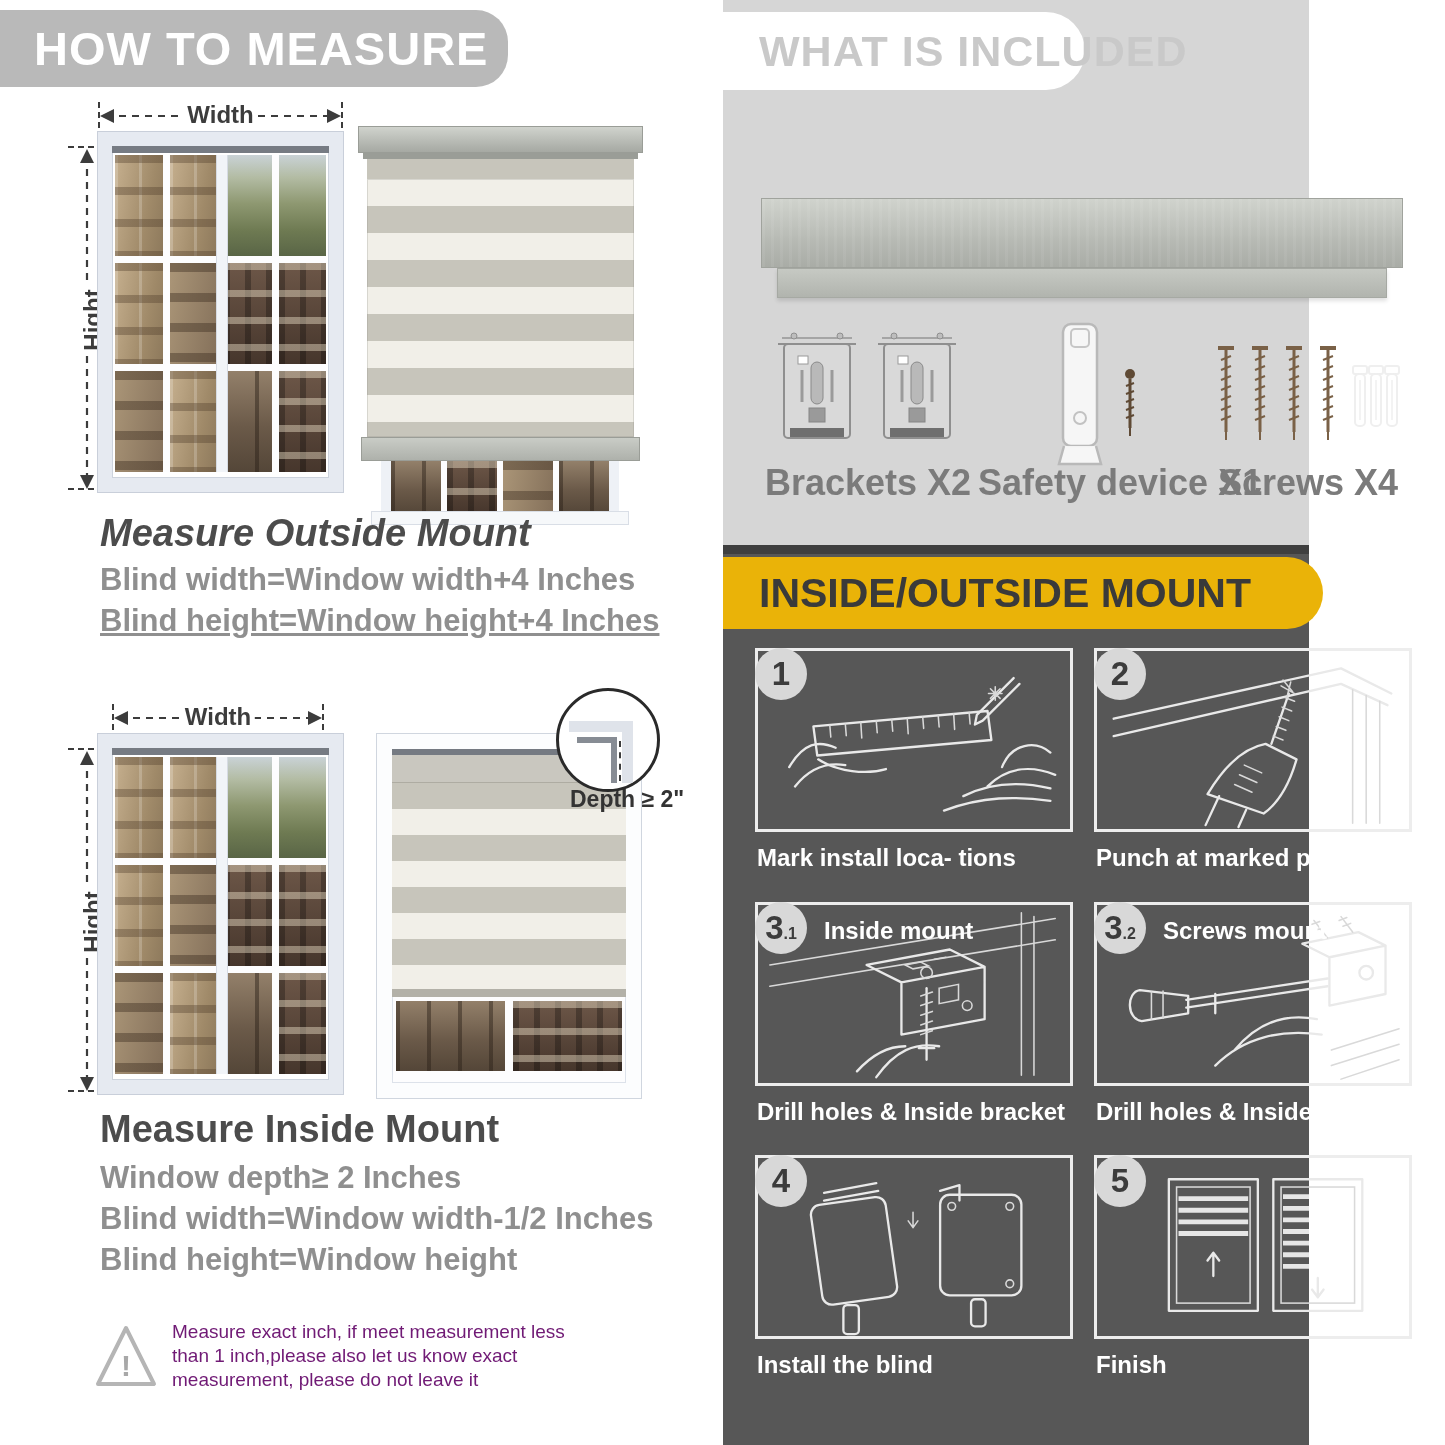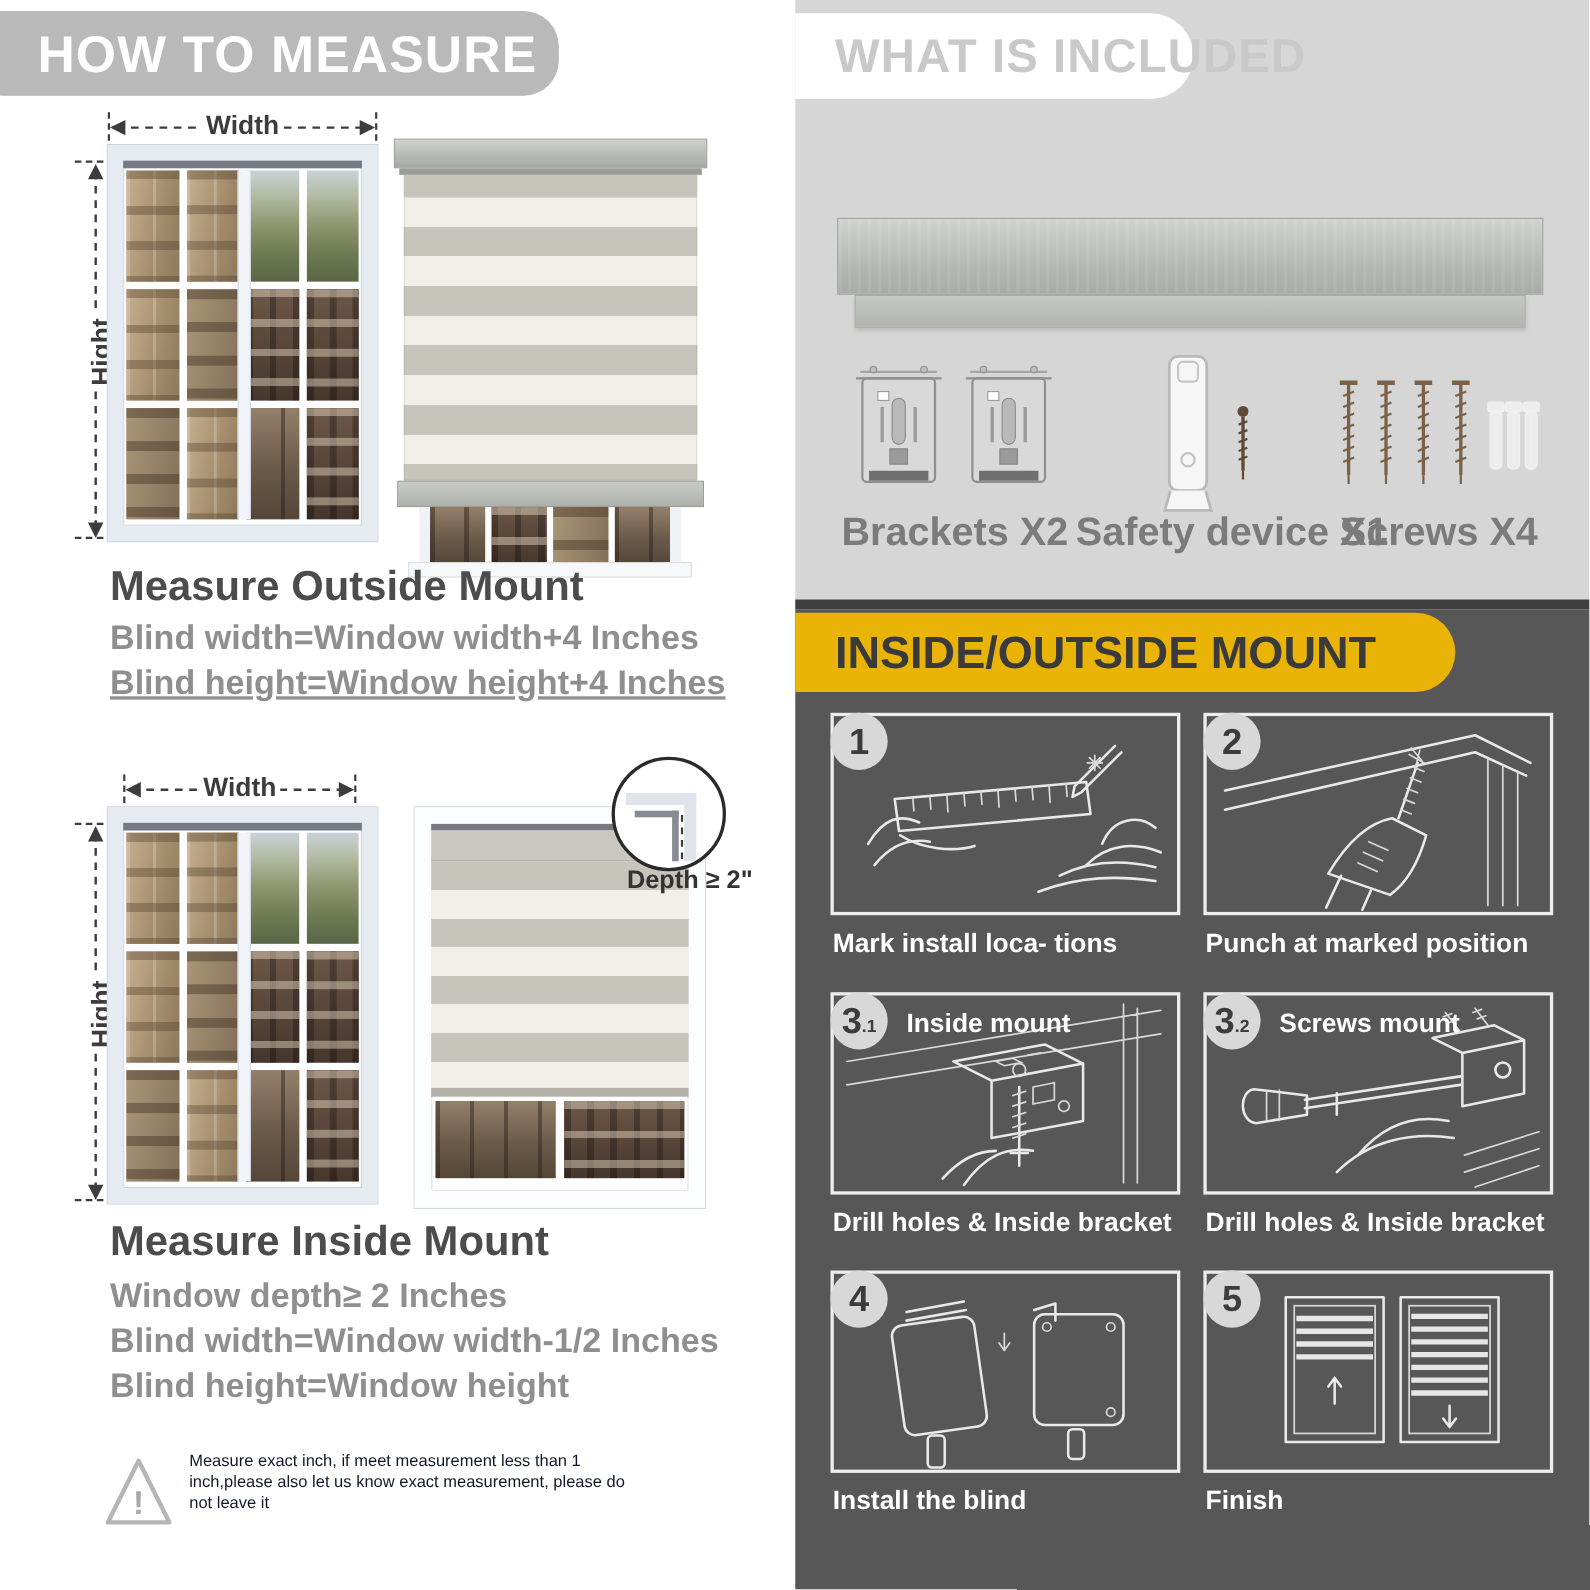--- a/index.html
+++ b/index.html
@@ -117,24 +117,24 @@
   .if-panes { position:absolute; left:4px; right:4px; top:252px; height:70px; display:grid; grid-template-columns:1fr 1fr; gap:8px; background:#fdfdfe; }
 
   .magnifier {
     position:absolute; width:104px; height:104px; border-radius:50%;
     border:3px solid #2a2a2a; background:#ffffff; overflow:hidden; z-index:5;
   }
   .mag-l1 { position:absolute; left:10px; top:30px; width:64px; height:62px; border-top:11px solid #dfe3ea; border-right:11px solid #dfe3ea; }
   .mag-l2 { position:absolute; left:18px; top:46px; width:40px; height:46px; border-top:6px solid #878c94; border-right:6px solid #878c94; }
   .mag-dash { position:absolute; left:60px; top:50px; height:40px; border-left:2px dashed #3c3c3c; }
 
-  .warn-text { position:absolute; font-size:15px; color:#0f172a; line-height:1.25; }
+  .warn-text { position:absolute; font-size:19px; color:#701a75; line-height:1.25; }
 
   
-  .right-col { position:absolute; left:723px; top:0; width:722px; height:1445px; background:#d6d6d6; }
+  .right-col { position:absolute; left:723px; top:0; width:586px; height:1445px; background:#d6d6d6; }
   .banner-included {
     position:absolute; left:0; top:12px; width:362px; height:78px; background:#ffffff;
     border-radius:0 39px 39px 0; color:#c9c9c9; font-size:43px; font-weight:bold;
     line-height:78px; padding-left:36px; letter-spacing:1px; white-space:nowrap;
   }
   .product-label { position:absolute; left:0; top:140px; width:100%; text-align:center; font-size:31px; font-weight:bold; color:#6a6a6a; }
   .headrail-top {
     position:absolute; left:38px; top:198px; width:642px; height:70px;
     background:
       repeating-linear-gradient(90deg, rgba(255,255,255,.06) 0 3px, rgba(0,0,0,0) 3px 9px),
@@ -223,21 +223,21 @@
 <div class="blind-body" style="left:367px; top:159px; width:267px; height:278px;"></div>
 <div class="rail" style="left:361px; top:437px; width:279px; height:24px;"></div>
 <div class="sliver" style="left:381px; top:461px; width:238px; height:52px;">
   <div class="pane pStreet"></div>
   <div class="pane pHouse"></div>
   <div class="pane pFacadeDark"></div>
   <div class="pane pStreet"></div>
 </div>
 <div class="sill" style="left:371px; top:511px; width:258px; height:14px;"></div>
 
-<div class="heading-dark" style="left:100px; top:512px;">Measure Outside Mount</div>
+<div class="heading-dark" style="left:100px; top:512px;font-style:italic;">Measure Outside Mount</div>
 <div class="formula" style="left:100px; top:562px;text-align:center;">Blind width=Window width+4 Inches</div>
 <div class="formula" style="left:100px; top:603px;text-decoration:underline;">Blind height=Window height+4 Inches</div>
 
 <div class="abs" style="left:112px; top:705px; width:212px; height:26px;">
   <svg width="212" height="26">
     <line class="dashline" x1="8" y1="13" x2="70" y2="13"></line>
     <line class="dashline" x1="142" y1="13" x2="204" y2="13"></line>
     <polygon class="arrhead" points="2,13 16,6 16,20"></polygon>
     <polygon class="arrhead" points="210,13 196,6 196,20"></polygon>
   </svg>

